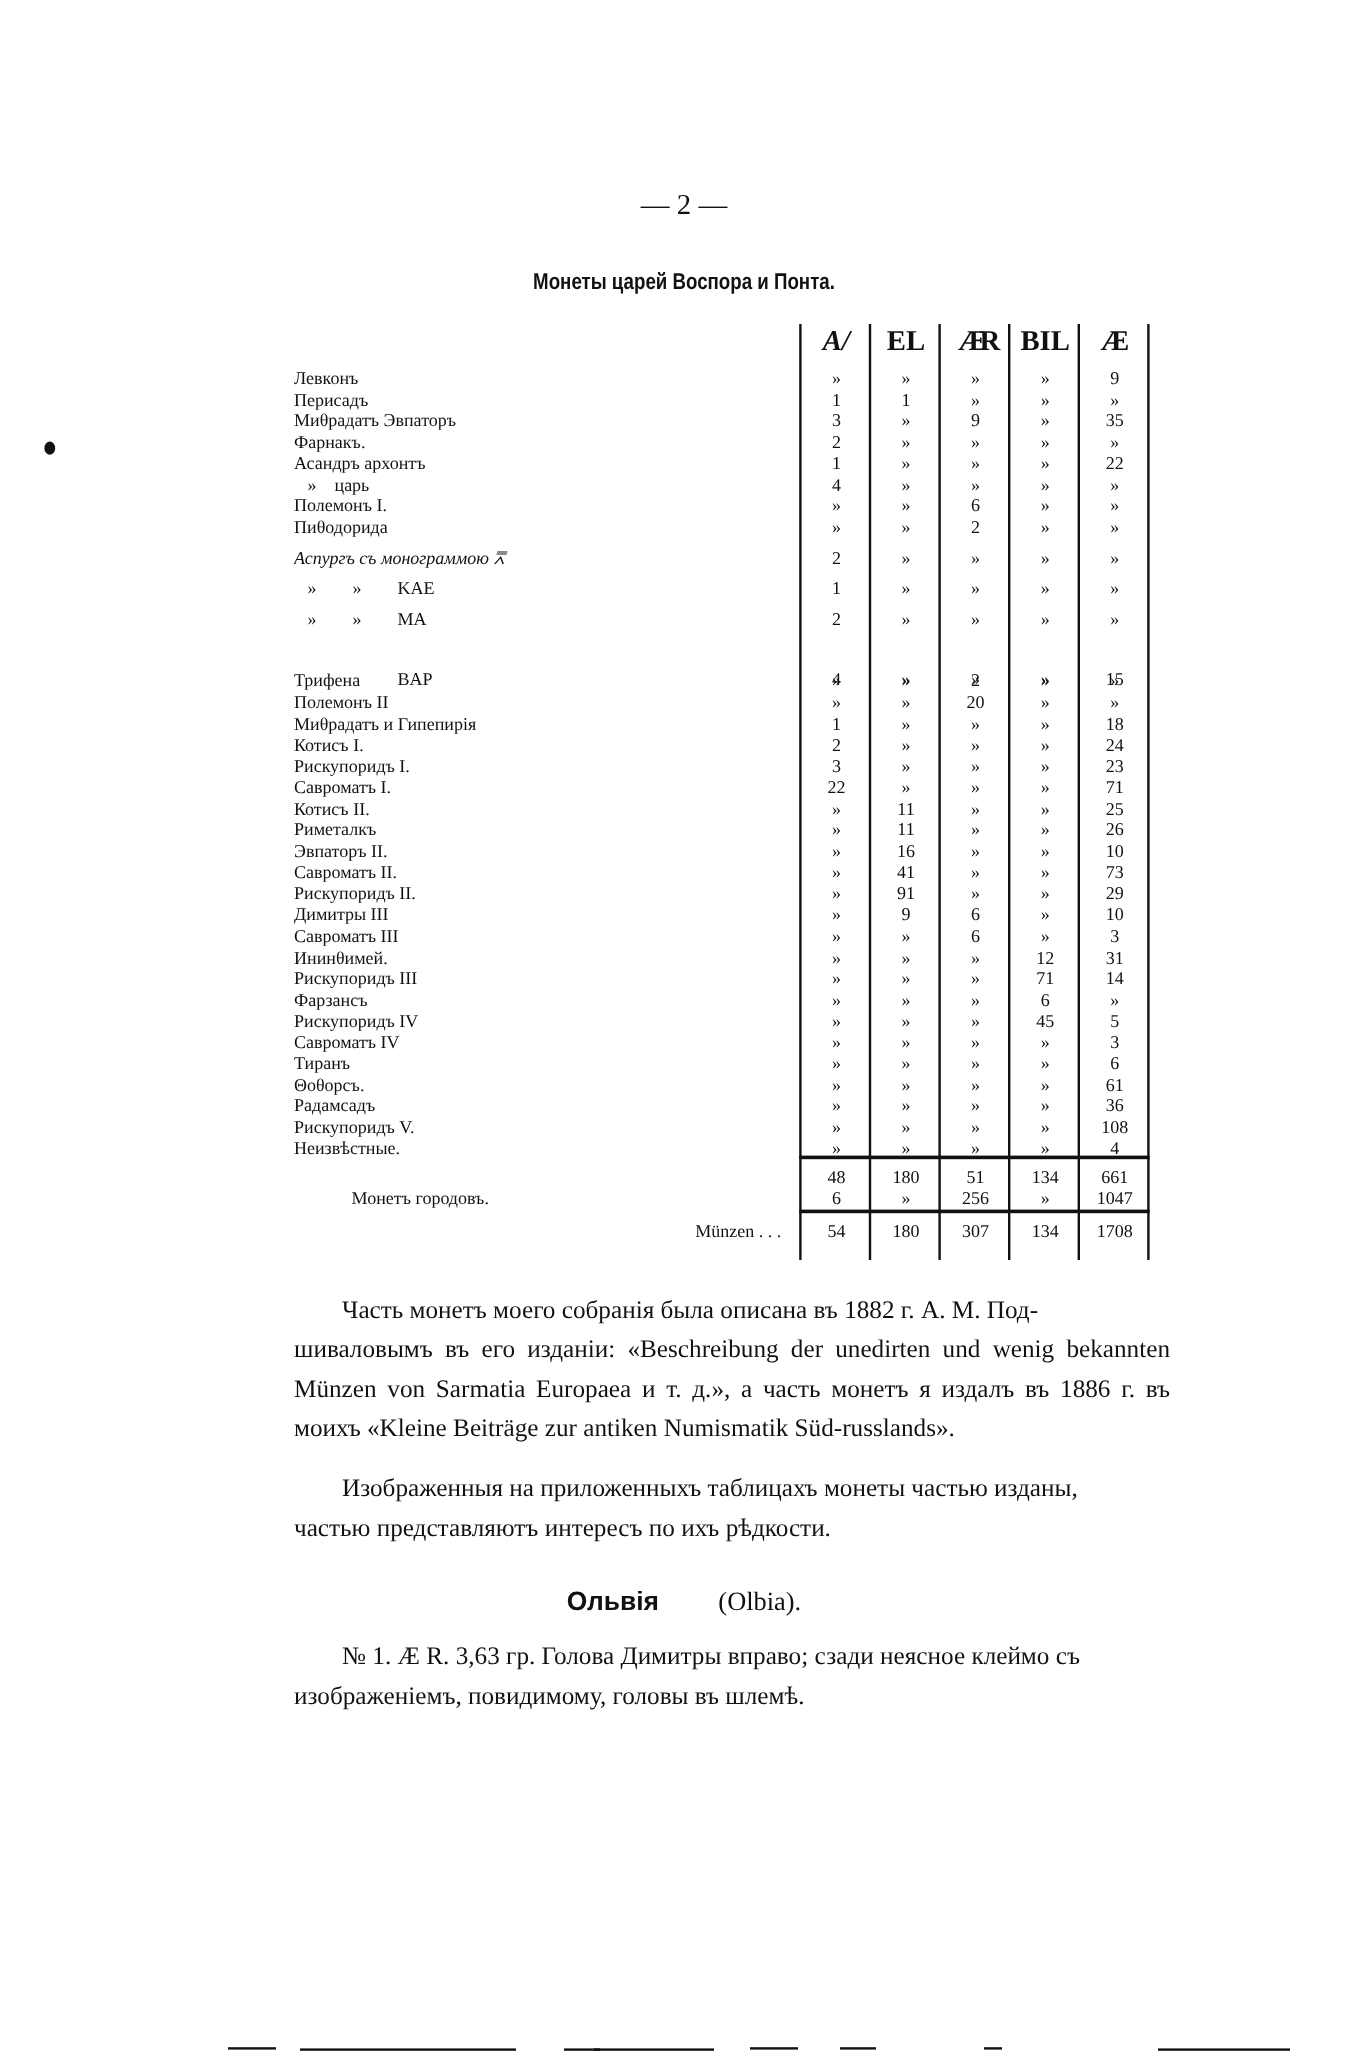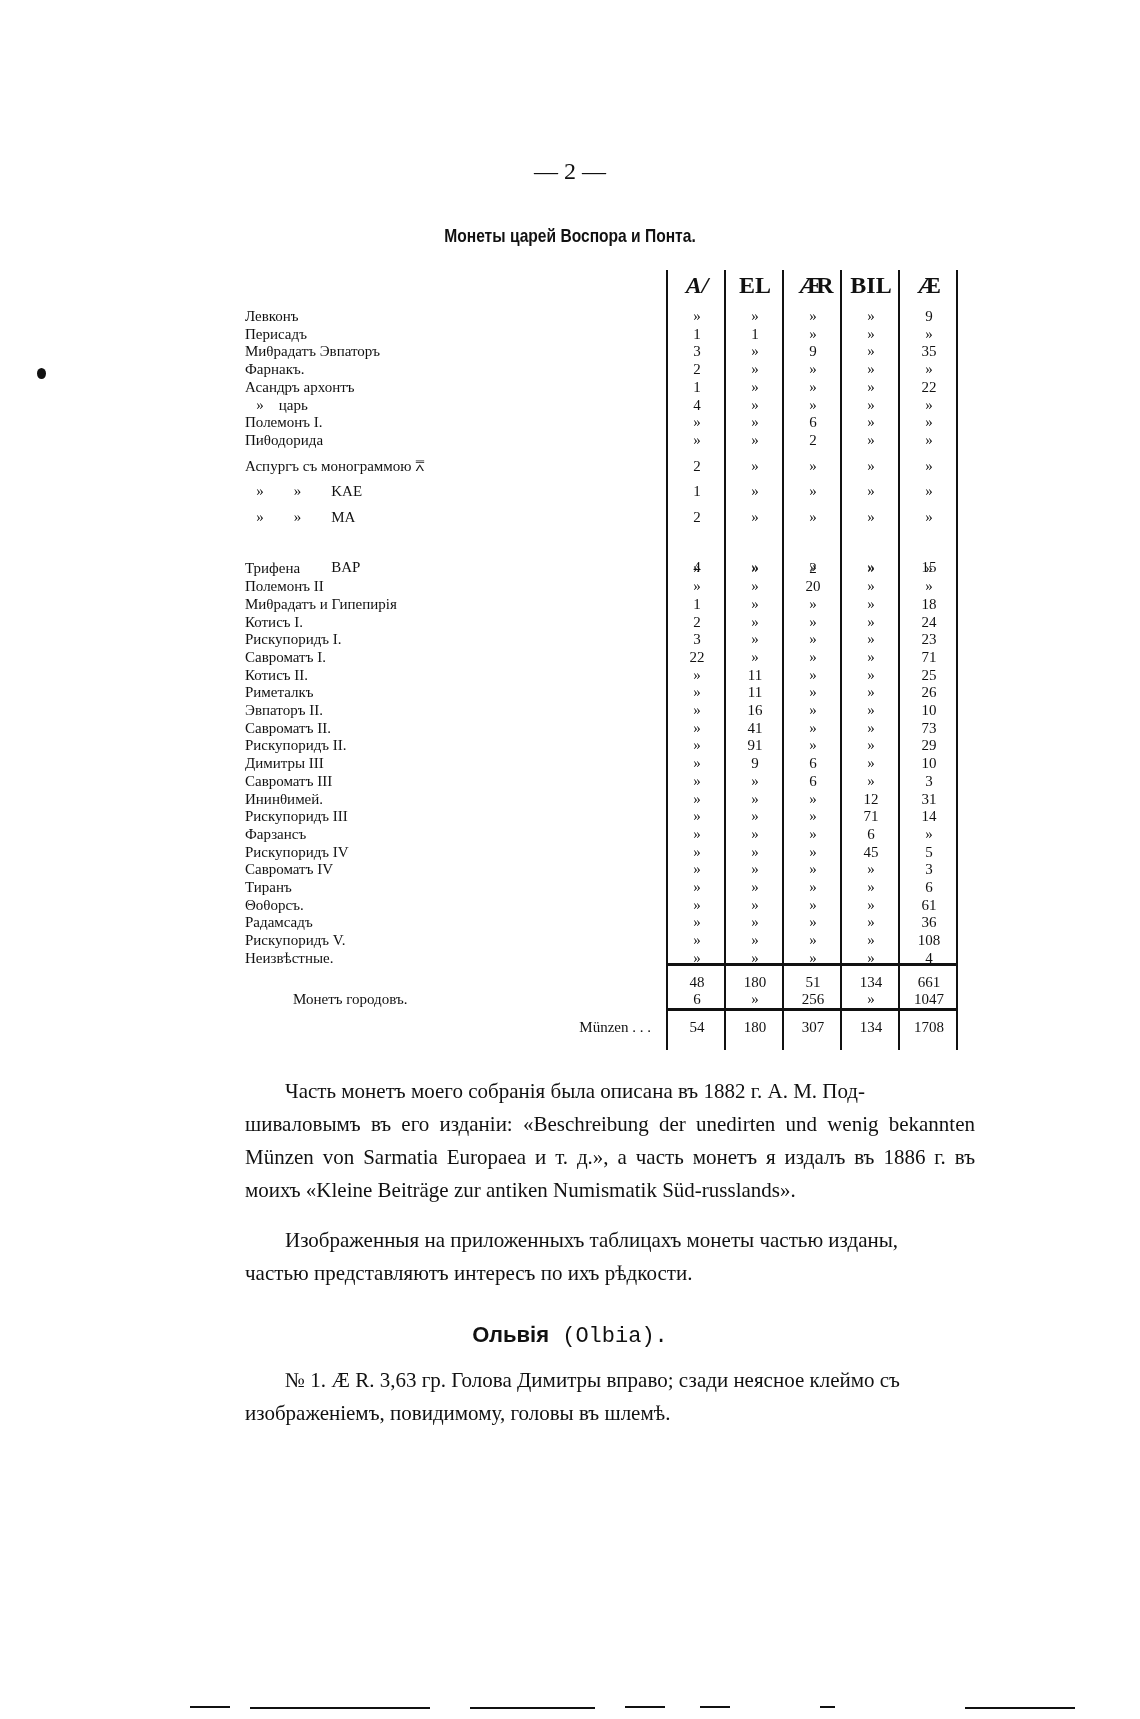--- a/index.html
+++ b/index.html
@@ -18,21 +18,21 @@
   .row .label .name { background: #fff; padding-right: 3px; }
   .row .label .dots { position: absolute; left: 0; right: 0; top: 0; z-index: -1;
                       letter-spacing: 7px; white-space: nowrap; overflow: hidden; }
   .cell { position: absolute; top: 0; width: 58px; text-align: center; }
   .vline { position: absolute; top: 0; width: 2px; background: #111; }
   .hline { position: absolute; height: 3px; background: #111; }
   .para { left: 285px; width: 690px; font-size: 21px; line-height: 33px; text-align: justify; }
   .para-cont { left: 245px; width: 730px; font-size: 21px; line-height: 33px; text-align: justify; }
   #olbia-heading { left: 0; width: 1140px; top: 1322px; text-align: center; font-size: 22px; }
   #olbia-heading .b { font-family: "Liberation Sans", sans-serif; font-weight: bold; }
-  #olbia-heading .n { font-family: Liberation Mono, monospace; }
+  #olbia-heading .n { font-family: Liberation Serif, serif; padding-left: 44px; }
   .mark { position: absolute; background: #111; height: 2px; }
   .blot { position: absolute; width: 9px; height: 11px; border-radius: 50%; background: #111; }
 </style>
 </head>
 <body>
 
 <div id="page-num" class="abs">— 2 —</div>
 <div id="table-title" class="abs">Монеты царей Воспора и Понта.</div>
 
 <div class="blot" style="left:37px;top:368px;"></div>
@@ -104,21 +104,21 @@
       </div>
       <div class="row" style="top: 161.9px;">
         <div class="label"><span class="dots">................................................................................</span><span class="name" style="white-space: pre;">Пиθодорида</span></div>
         <div class="cell" style="left: 423px;">»</div>
         <div class="cell" style="left: 481px;">»</div>
         <div class="cell" style="left: 539px;">2</div>
         <div class="cell" style="left: 597px;">»</div>
         <div class="cell" style="left: 655px;">»</div>
       </div>
       <div class="row" style="top: 187.6px;">
-        <div class="label"><span class="dots">................................................................................</span><span class="name" style="white-space: pre;">Аспургъ съ монограммою ⩞</span></div>
+        <div class="label"><span class="dots">................................................................................</span><span class="name" style="white-space: pre; font-style: italic;">Аспургъ съ монограммою ⩞</span></div>
         <div class="cell" style="left: 423px;">2</div>
         <div class="cell" style="left: 481px;">»</div>
         <div class="cell" style="left: 539px;">»</div>
         <div class="cell" style="left: 597px;">»</div>
         <div class="cell" style="left: 655px;">»</div>
       </div>
       <div class="row" style="top: 213.3px;">
         <div class="label"><span class="dots">................................................................................</span><span class="name" style="white-space: pre;">   »        »        ΚΑΕ</span></div>
         <div class="cell" style="left: 423px;">1</div>
         <div class="cell" style="left: 481px;">»</div>

